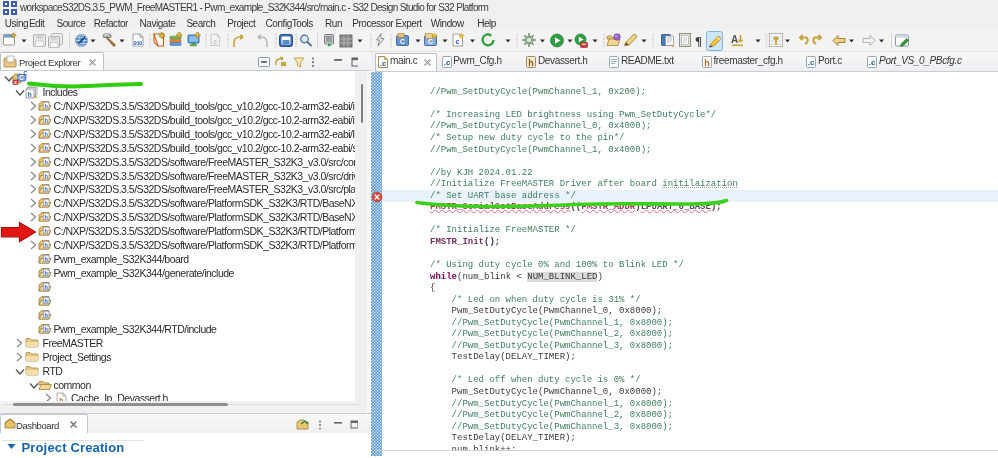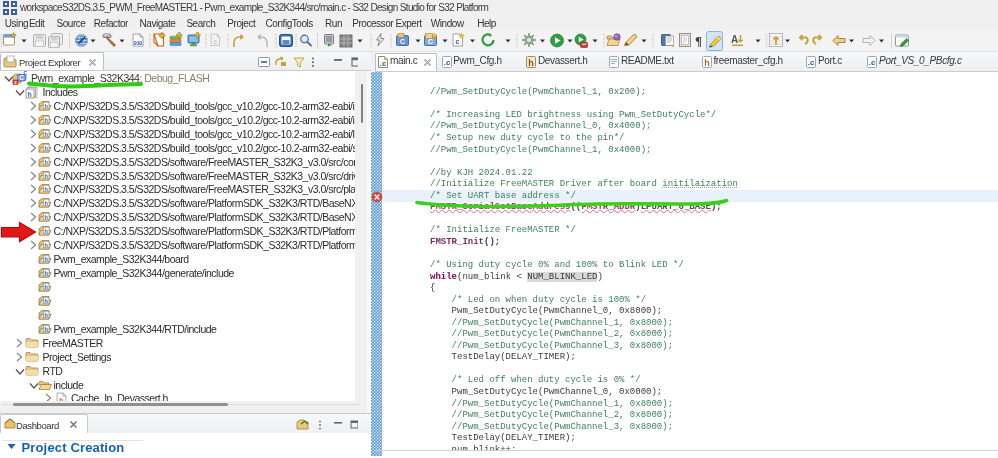--- a/index.html
+++ b/index.html
@@ -348,21 +348,20 @@
       </g>
 </defs>
 </svg>
 <div class="abs" id="lp-tree">
 <svg class="abs" style="left:4px;top:3.0px" width="10" height="9" viewBox="0 0 10 9">
       <use href="#chevd"></use>
     </svg>
     <svg class="abs" style="left:12px;top:0.0px" width="15" height="14" viewBox="0 0 15 14">
       <use href="#projicon"></use>
     </svg>
-    <div class="trow" style="left:31px;top:1.0px"><span style="color:#39332a">Pwm_example_S32K344</span><span style="color:#8f8066">: Debug_FLASH</span></div>
 <svg class="abs" style="left:15px;top:16.9px" width="10" height="9" viewBox="0 0 10 9">
       <use href="#chevd"></use>
     </svg>
     <svg class="abs" style="left:24.5px;top:13.9px" width="14" height="14" viewBox="0 0 14 14">
       <use href="#incstack"></use>
     </svg>
     <div class="trow" style="left:42.5px;top:14.9px">Includes</div>
 <svg class="abs" style="left:29.5px;top:29.9px" width="7" height="10" viewBox="0 0 7 10">
       <use href="#chevr"></use>
     </svg>
@@ -478,21 +477,21 @@
     <svg class="abs" style="left:24.5px;top:293.0px" width="14" height="13" viewBox="0 0 14 13">
       <use href="#folder"></use>
     </svg>
     <div class="trow" style="left:42.5px;top:293.5px">RTD</div>
 <svg class="abs" style="left:28.5px;top:309.5px" width="10" height="9" viewBox="0 0 10 9">
       <use href="#chevd"></use>
     </svg>
     <svg class="abs" style="left:38px;top:307.5px" width="14" height="12" viewBox="0 0 14 12">
       <use href="#foldopen"></use>
     </svg>
-    <div class="trow" style="left:53.5px;top:307.5px">include</div>
+    <div class="trow" style="left:53.5px;top:307.5px">common</div>
 <svg class="abs" style="left:45px;top:322.4px" width="7" height="10" viewBox="0 0 7 10">
       <use href="#chevr"></use>
     </svg>
     <svg class="abs" style="left:56px;top:320.9px" width="14" height="13" viewBox="0 0 14 13">
       <use href="#hpage"></use>
     </svg>
     <div class="trow" style="left:71px;top:321.4px">Cache_Ip_Devassert.h</div>
 </div>
 
 <div class="abs" id="dash" style="left:0;top:413px;width:375px;height:45px;background:#fff;border-top:1px solid #c9ced4;"></div>
@@ -589,21 +588,21 @@
 <span class="cm">        //Initialize FreeMASTER Driver after board <span class="spell">initilaization</span></span>
 <span class="cm">        /* Set UART base address */</span>
         <span class="fm wavy">FMSTR_SerialSetBaseAddress</span><span class="fm2">((</span><span class="fm wavy">FMSTR_ADDR</span><span class="fm2">)</span><span class="fm2 wavy">LPUART_6_BASE</span><span class="fm2">);</span>
 
 <span class="cm">        /* Initialize FreeMASTER */</span>
         <span class="fm" style="color:#7c2c60">FMSTR_Init</span><span class="fm2" style="color:#443a5e">();</span>
 
 <span class="cm">        /* Using duty cycle 0% and 100% to Blink LED */</span>
         <span class="kw">while</span>(num_blink &lt; <span class="occ">NUM_BLINK_LED</span>)
         {
-<span class="cm">            /* Led on when duty cycle is 100% */</span>
+<span class="cm">            /* Led on when duty cycle is 31% */</span>
             Pwm_SetDutyCycle(PwmChannel_0, 0x8000);
 <span class="cm">            //Pwm_SetDutyCycle(PwmChannel_1, 0x8000);</span>
 <span class="cm">            //Pwm_SetDutyCycle(PwmChannel_2, 0x8000);</span>
 <span class="cm">            //Pwm_SetDutyCycle(PwmChannel_3, 0x8000);</span>
             TestDelay(DELAY_TIMER);
 
 <span class="cm">            /* Led off when duty cycle is 0% */</span>
             Pwm_SetDutyCycle(PwmChannel_0, 0x0000);
 <span class="cm">            //Pwm_SetDutyCycle(PwmChannel_1, 0x8000);</span>
 <span class="cm">            //Pwm_SetDutyCycle(PwmChannel_2, 0x8000);</span>

